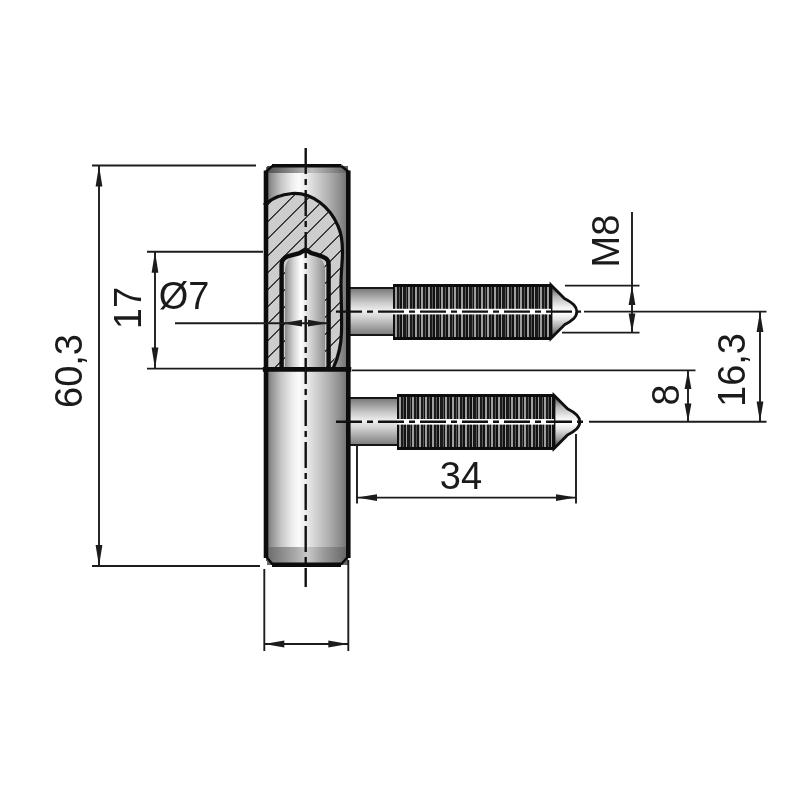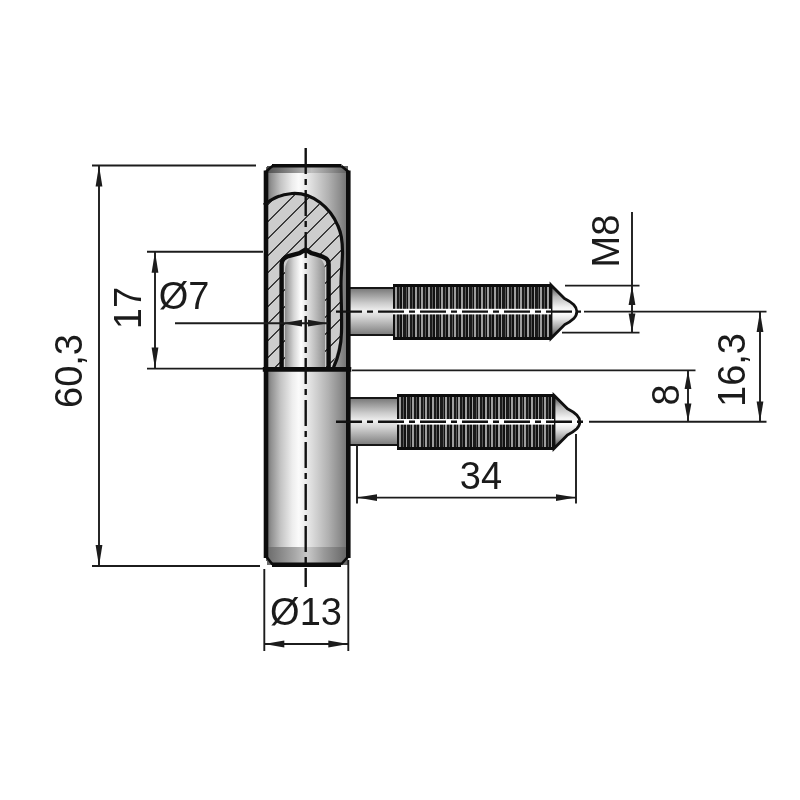--- a/index.html
+++ b/index.html
@@ -162,19 +162,18 @@
       <polygon points="688,370.4 684.6,389 691.4,389"></polygon>
       <polygon points="688,421.8 684.6,403.5 691.4,403.5"></polygon>
       <polygon points="760,311.6 756.6,332 763.4,332"></polygon>
       <polygon points="760,421.8 756.6,401.5 763.4,401.5"></polygon>
     </g>
   </svg>
 
   <div class="dim-text rot" style="left:69px;top:371px;">60,3</div>
   <div class="dim-text rot" style="left:128px;top:308px;">17</div>
   <div class="dim-text" style="left:184px;top:296px;">Ø7</div>
-  <div class="dim-text" style="left:306px;top:612px;">Ø13</div>
-  <div class="dim-text" style="left:461px;top:476px;margin-left:20px;">34</div>
+  <div class="dim-text" style="left:461px;top:476px;">34</div>
   <div class="dim-text rot" style="left:606px;top:241px;">M8</div>
   <div class="dim-text rot" style="left:666px;top:395px;">8</div>
   <div class="dim-text rot" style="left:732px;top:370px;">16,3</div>
 
 </div>
 
 </body></html>

